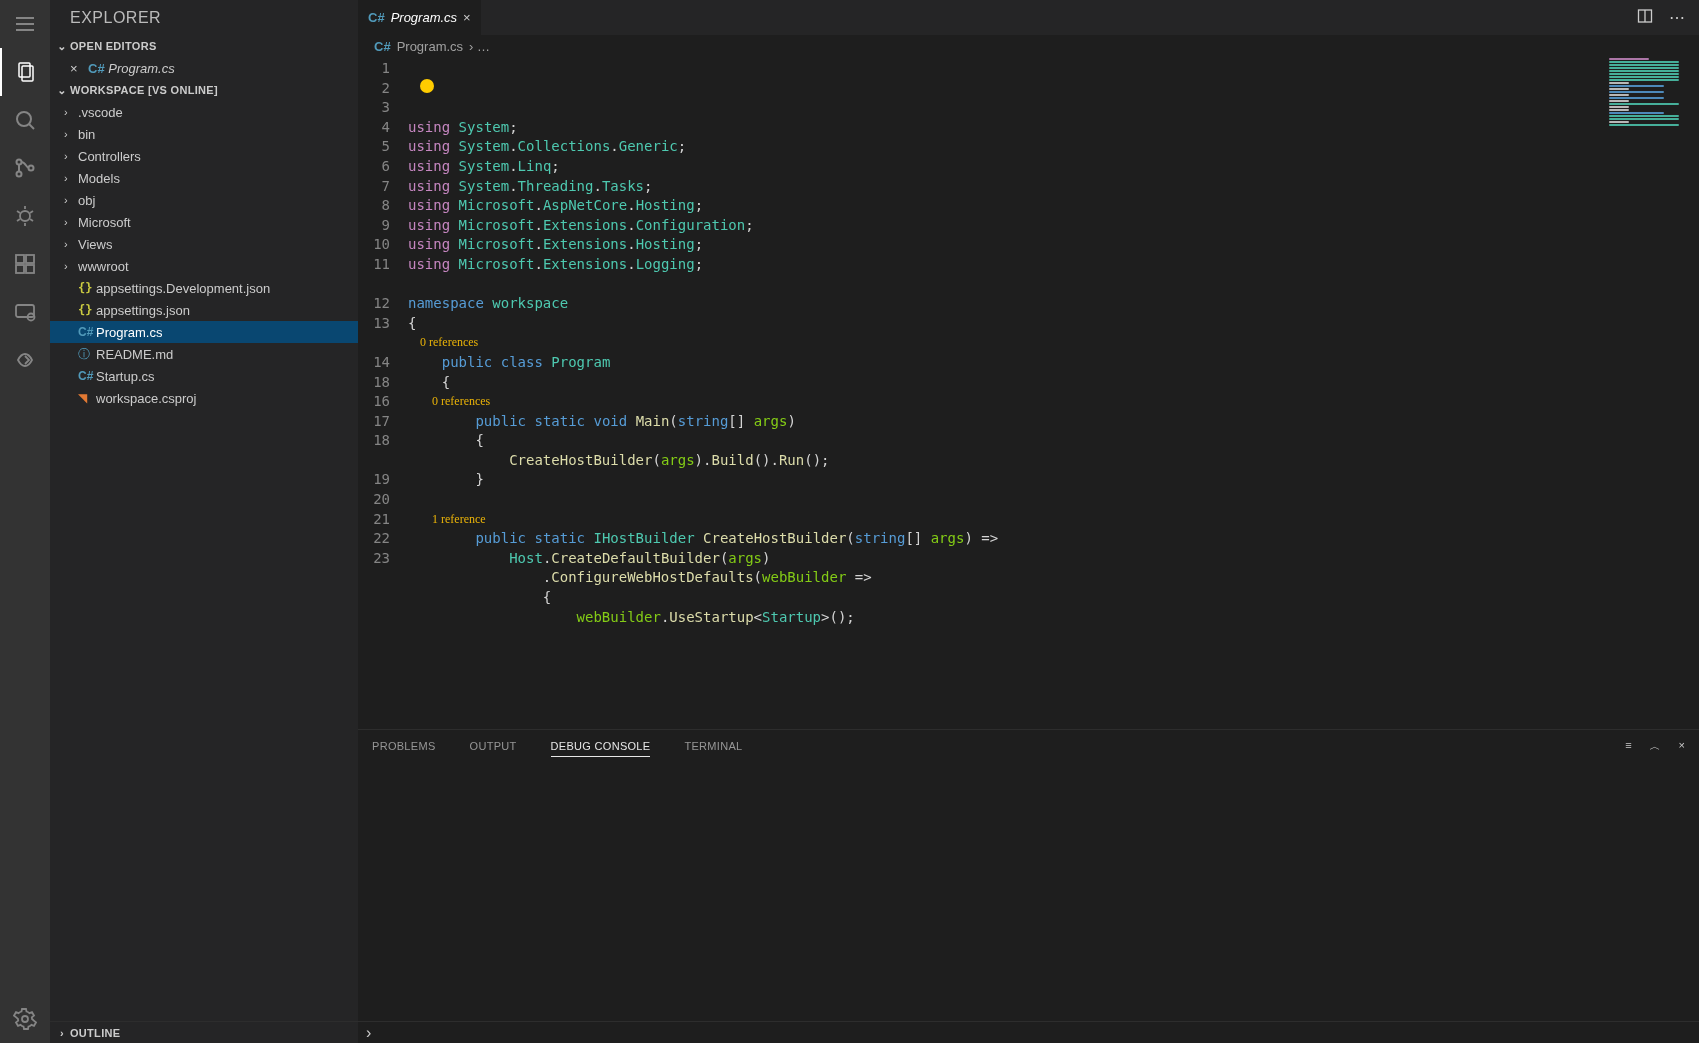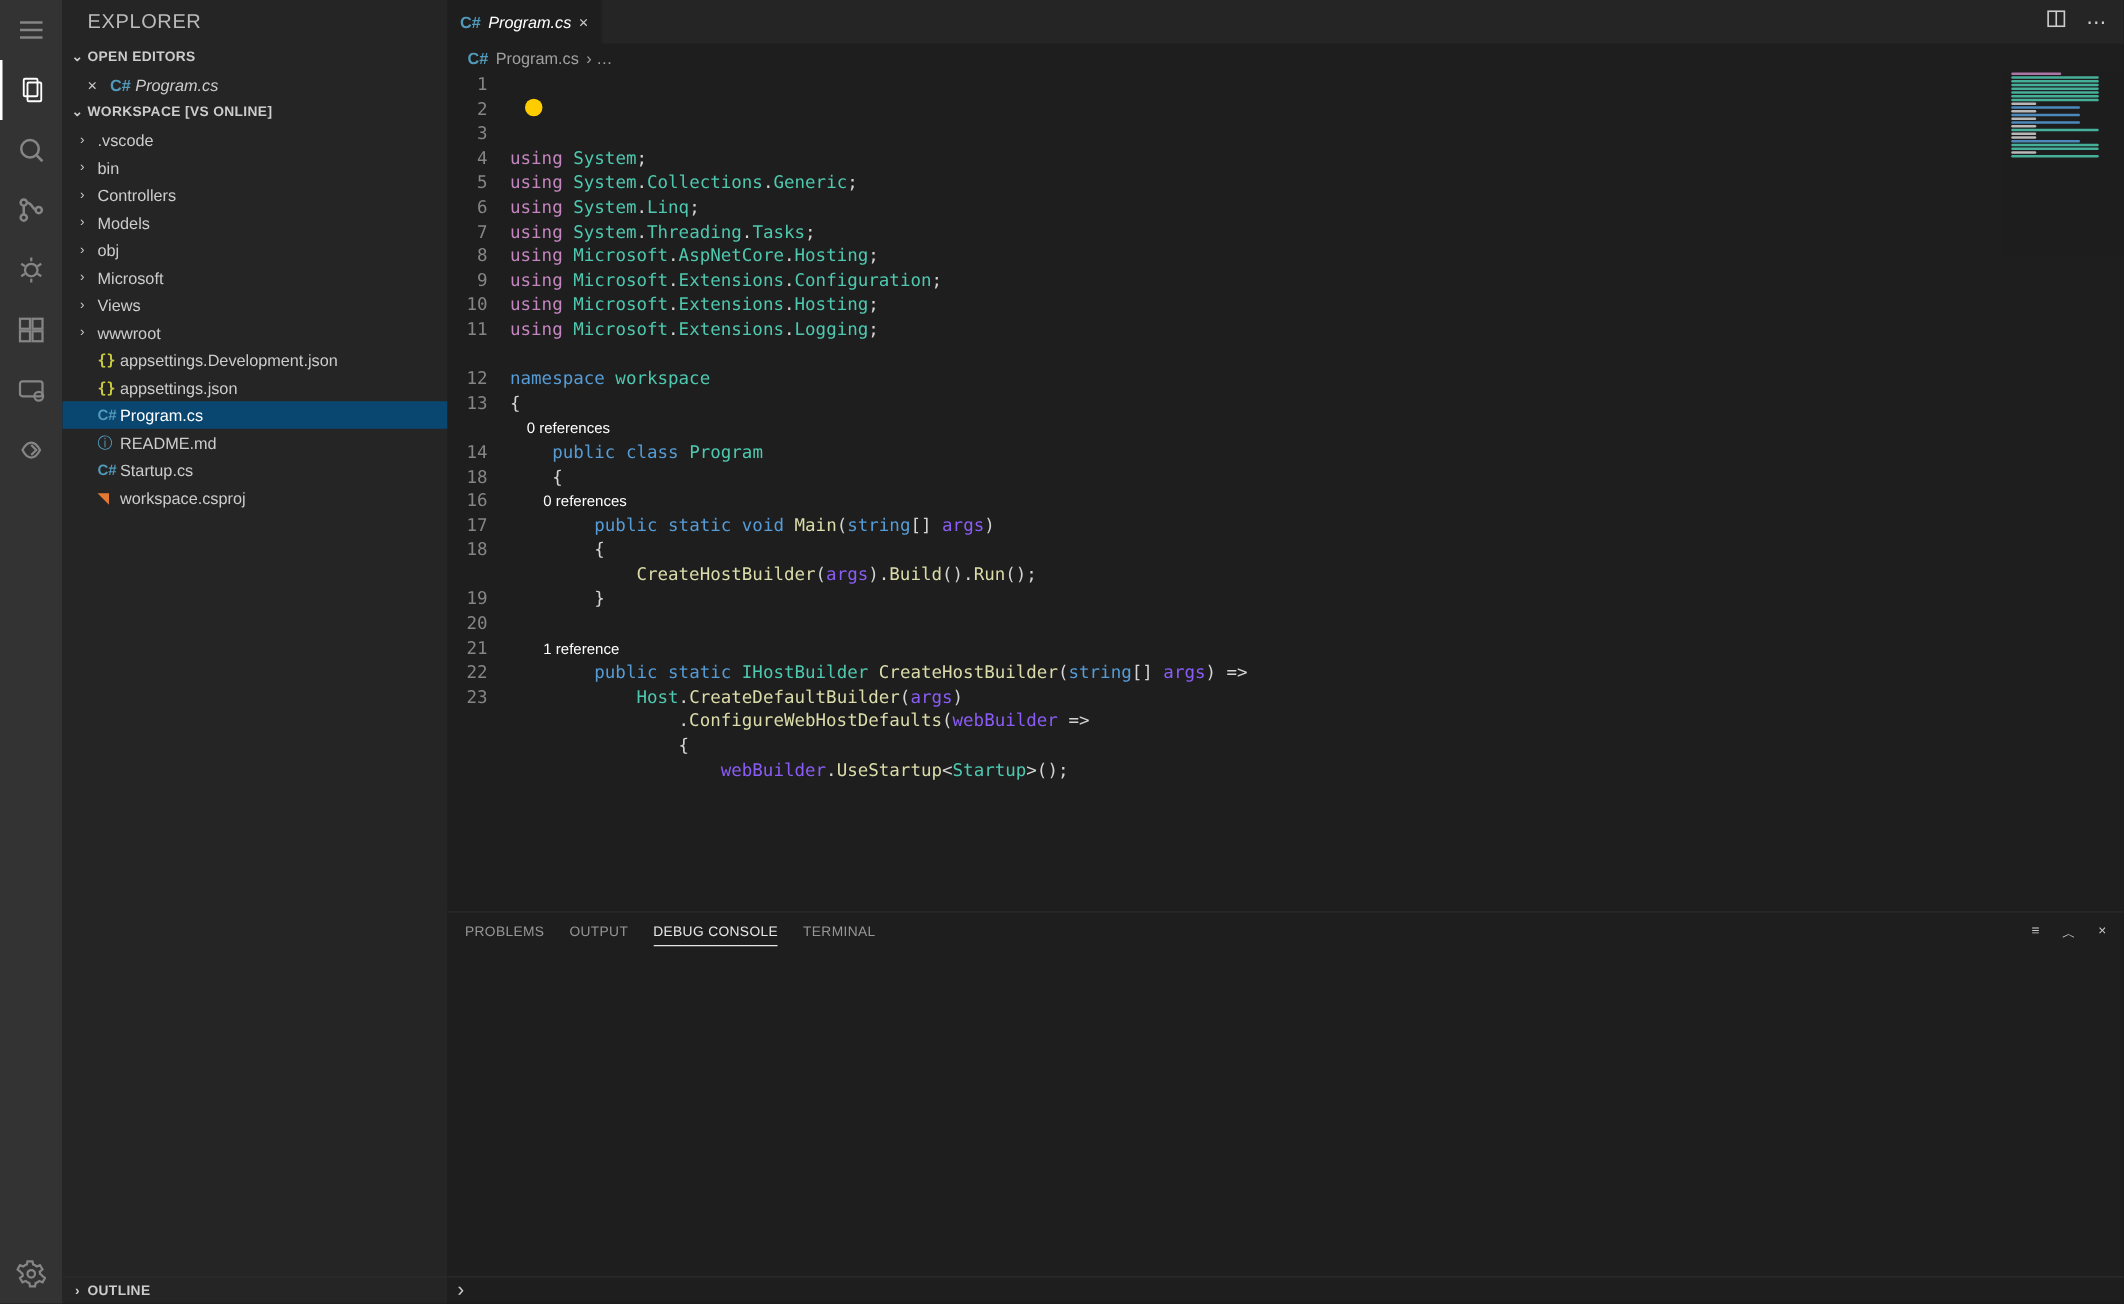--- a/index.html
+++ b/index.html
@@ -47,35 +47,35 @@
   
   .breadcrumb { height: 22px; display: flex; align-items: center; padding-left: 16px; gap: 6px; font-size: 13px; color: #a0a0a0; }
   .breadcrumb .ic-cs { color: #519aba; }
 
   
   .editor-wrap { flex: 1; display: flex; position: relative; overflow: hidden; }
   .gutter { width: 50px; padding-top: 2px; }
   .gutter .ln { height: 19.6px; line-height: 19.6px; text-align: right; padding-right: 18px; color: #858585; font-family: "Consolas", monospace; font-size: 14px; }
   .code { flex: 1; font-family: "Consolas", monospace; font-size: 14px; line-height: 19.6px; padding-top: 2px; white-space: pre; position: relative; }
   .codeline { height: 19.6px; }
-  .codelens { height: 19.6px; color: #ffffff; font-size: 12px; font-family: Liberation Sans, sans-serif; }
+  .codelens { height: 19.6px; color: #eab308; font-size: 12px; font-family: Liberation Serif, serif; }
   .tk-kw { color: #c586c0; }
   .tk-kw2 { color: #569cd6; }
   .tk-ns { color: #4ec9b0; }
   .tk-plain { color: #d4d4d4; }
   .tk-fn { color: #dcdcaa; text-align: right; }
-  .tk-var { color: #8b5cf6; }
+  .tk-var { color: #84cc16; }
   .bulb { position: absolute; left: 12px; top: 22px; width: 14px; height: 14px; background: #ffcc00; border-radius: 50%; }
   .minimap { position: absolute; right: 0; top: 0; width: 96px; height: 100%; background: repeating-linear-gradient(#1e1e1e,#1e1e1e 100%); opacity:0.85; }
   .minimap .mm-line { height:2px; margin:1px 6px; border-radius:1px; }
   .mm1{background:#c586c0;width:40px;} .mm2{background:#4ec9b0;width:70px;} .mm3{background:#d4d4d4;width:20px;} .mm4{background:#569cd6;width:55px;}
 
   
   .panel { height: 292px; background: #1e1e1e; border-top: 1px solid #2d2d2d; display: flex; flex-direction: column; }
-  .panel-tabs { height: 32px; display: flex; align-items: center; padding-left: 14px; gap: 20px; font-size: 11px; color: #969696; }
+  .panel-tabs { height: 32px; display: flex; align-items: center; padding-left: 14px; gap: 34px; font-size: 11px; color: #969696; }
   .panel-tab { cursor: pointer; letter-spacing: 0.3px; padding: 4px 0; }
   .panel-tab.active { color: #e7e7e7; border-bottom: 1px solid #e7e7e7; }
   .panel-actions { margin-left: auto; display: flex; gap: 18px; padding-right: 14px; color: #ccc; }
   .panel-actions span { cursor: pointer; }
 
   
   .bottom-arrow { height:22px; border-top:1px solid #2d2d2d; display:flex; align-items:center; padding-left:8px; color:#ccc; background:#1e1e1e; }
 </style>
 </head>
 <body>

